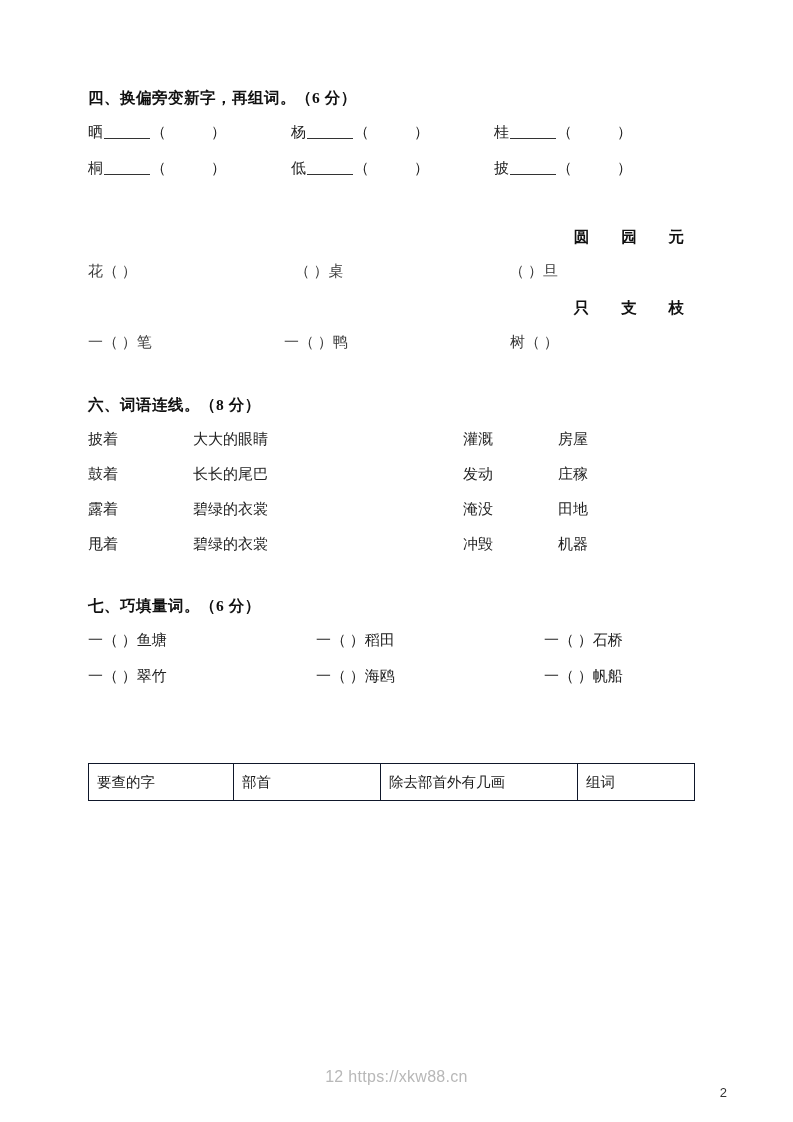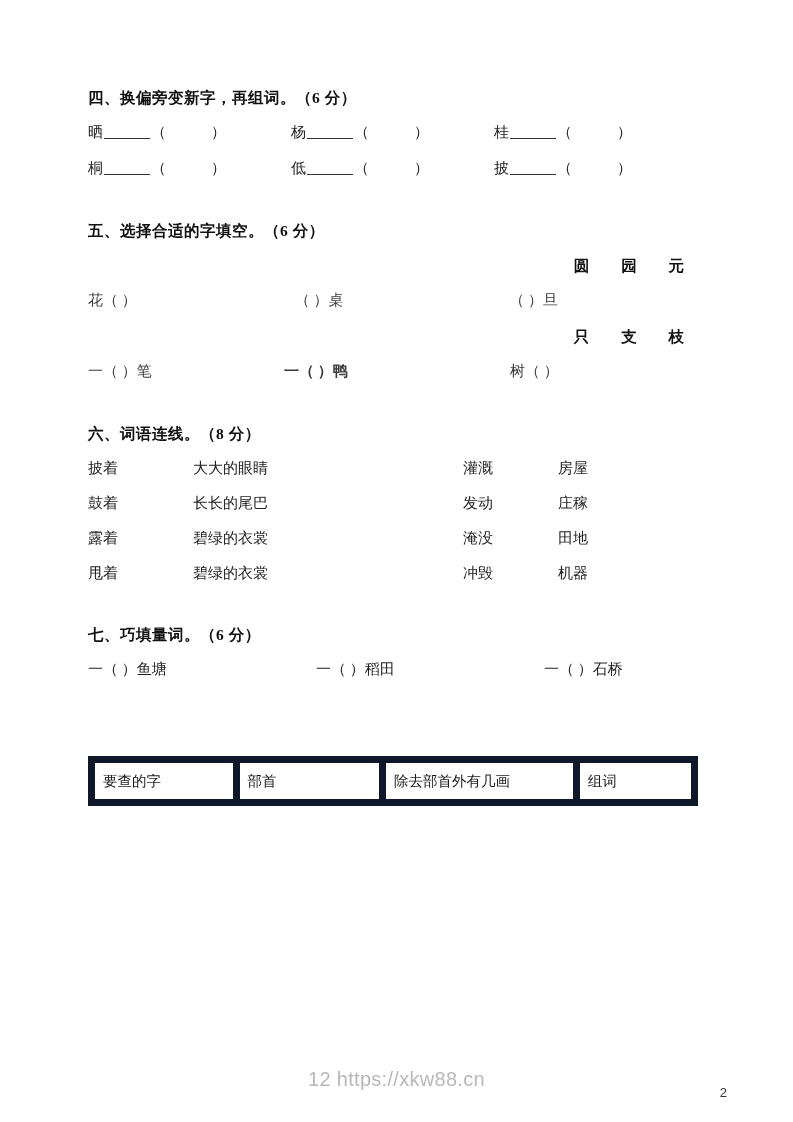--- a/index.html
+++ b/index.html
@@ -72,21 +72,21 @@
     padding-left: 14px;
     color: #111;
   }
   .s5 .cell {
     width: 203px;
     white-space: nowrap;
     color: #3a3a3a;
   }
   .s5 .cell.c2 { padding-left: 18px; }
   .s5 .cell.c3 { padding-left: 26px; }
-  .s5b .cell.c2 { padding-left: 8px; font-weight: bold; }
+  .s5b .cell.c2 { padding-left: 8px; }
   .s5b .cell.c3 { padding-left: 38px; }
 
   
   .s6 .row { margin-bottom: 16px; }
   .s6 .c1 { width: 105px; }
   .s6 .c2 { width: 270px; }
   .s6 .c3 { width: 95px; }
   .s6 .c4 { width: 100px; }
 
   
@@ -96,38 +96,38 @@
   }
   .s7 .cell.c3 { width: auto; }
 
   
   .dict-table {
     border-collapse: collapse;
     margin-top: 16px;
     font-size: 14.5px;
   }
   .dict-table td {
-    border: 7px solid #0f172a;
+    border: 1px solid #0f172a;
     height: 36px;
     padding: 0 8px;
     vertical-align: middle;
     color: #1a1a1a;
   }
   .dict-table td.col0 { width: 128px; }
   .dict-table td.col1 { width: 130px; }
   .dict-table td.col2 { width: 180px; font-family: Liberation Serif, serif; }
   .dict-table td.col3 { width: 100px; }
 
   .watermark {
     position: absolute;
     left: 0;
     right: 0;
     top: 1068px;
     text-align: center;
-    font-size: 20px;
+    font-size: 16px;
     color: #b8b8b8;
     font-family: "Liberation Sans", sans-serif;
     letter-spacing: 0.3px;
   }
   .page-num {
     position: absolute;
     right: 66px;
     top: 1085px;
     font-size: 13px;
     color: #333;
@@ -164,21 +164,20 @@
         </div>
         <div class="cell">
           <span class="ch">披</span><span class="blank-line"></span><span class="paren">（            ）</span>
         </div>
       </div>
     </div>
 
     <div class="spacer-lg"></div>
 
     <div class="section s5">
-      <div class="sec-title">五、选择合适的字填空。（6 分）</div>
       <div class="charline">圆  园  元</div>
       <div class="row">
         <div class="cell c1">花（     ）</div>
         <div class="cell c2">（     ）桌</div>
         <div class="cell c3">（     ）旦</div>
       </div>
       <div class="charline">只  支  枝</div>
       <div class="row s5b">
         <div class="cell c1">一（     ）笔</div>
         <div class="cell c2">一（     ）鸭</div>
@@ -217,20 +216,25 @@
     </div>
 
     <div class="spacer-lg"></div>
 
     <div class="section s7">
       <div class="sec-title">七、巧填量词。（6 分）</div>
       <div class="row">
         <div class="cell c1">一（     ）鱼塘</div>
         <div class="cell c2">一（     ）稻田</div>
         <div class="cell c3">一（     ）石桥</div>
+      </div>
+      <div class="row">
+        <div class="cell c1">一（     ）翠竹</div>
+        <div class="cell c2">一（     ）海鸥</div>
+        <div class="cell c3">一（     ）帆船</div>
       </div>
     </div>
 
     <div class="spacer-lg"></div>
     <div class="spacer-md"></div>
 
     <div class="section s8">
       <table class="dict-table">
         <tbody>
             <tr>

